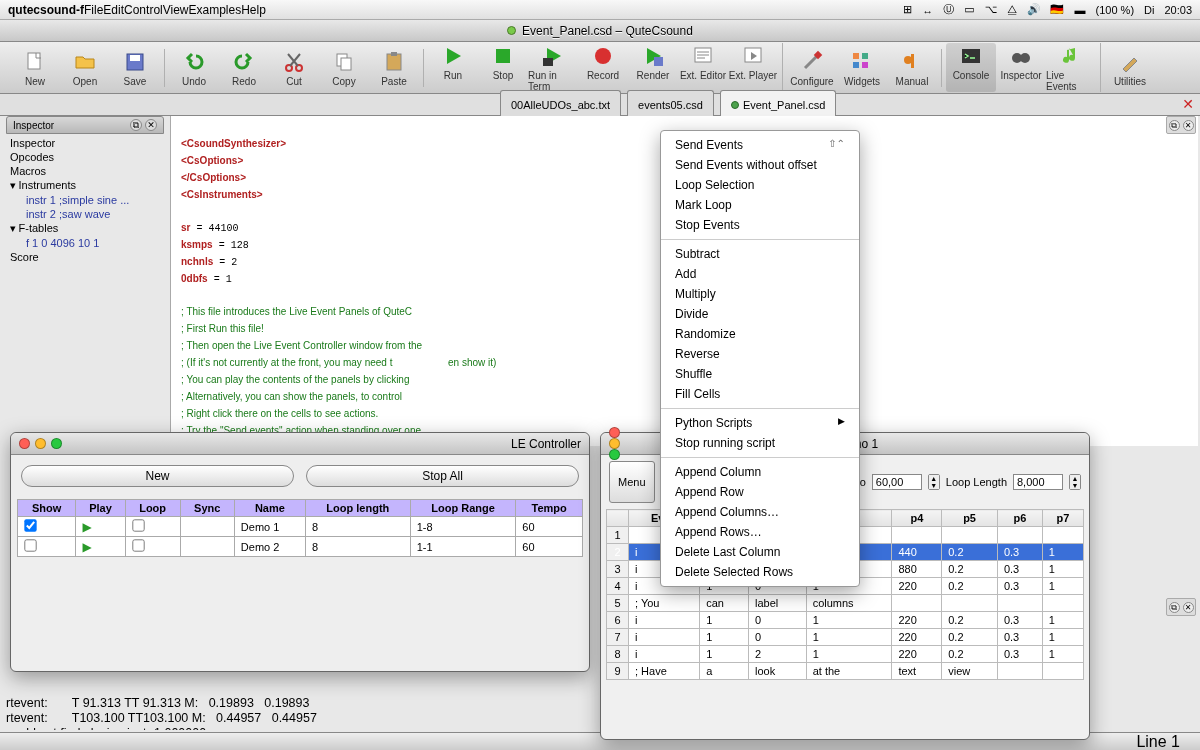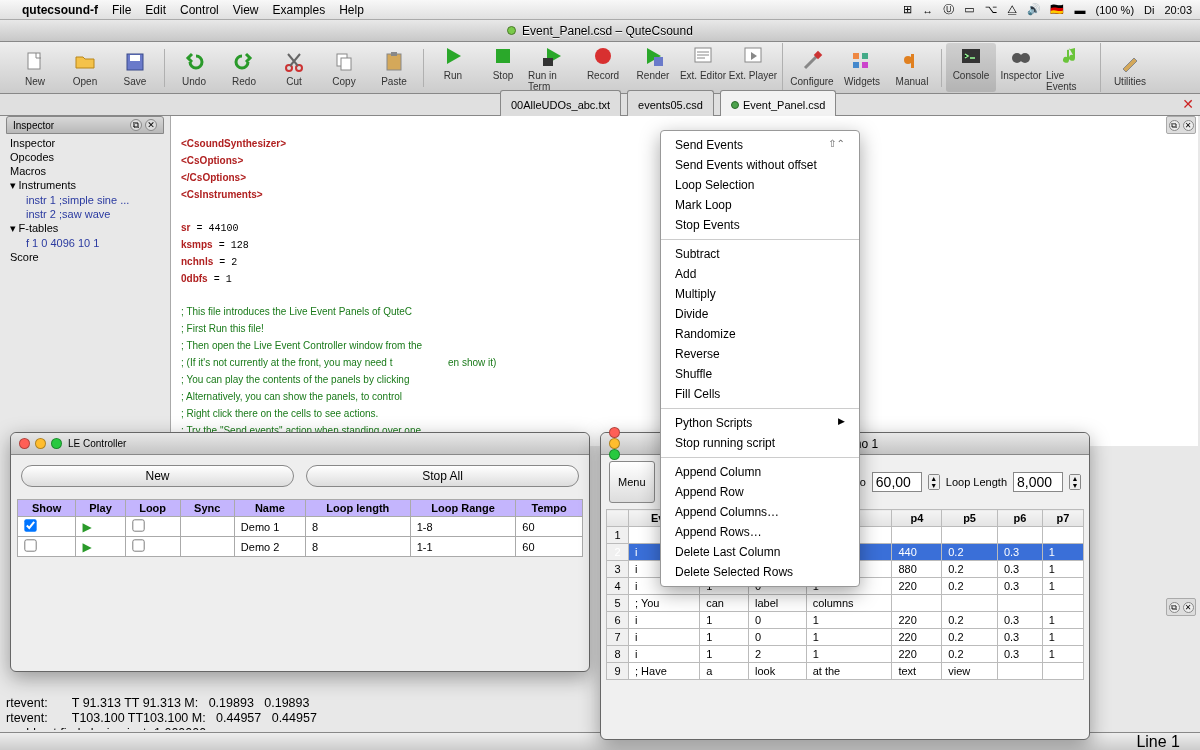--- a/index.html
+++ b/index.html
@@ -1,20 +1,20 @@
 <!DOCTYPE html>
 <html><head>
 <meta charset="utf-8">
 <style>
 * { box-sizing: border-box; margin: 0; padding: 0; font-family: "Lucida Grande", Arial, sans-serif; }
 body { background: #e8e8e8; width: 1200px; height: 750px; overflow: hidden; position: relative; font-size: 11px; }
 
 
 .menubar { height: 20px; background: linear-gradient(#f8f8f8,#e0e0e0); display: flex; align-items: center; padding: 0 8px; font-size: 12px; border-bottom: 1px solid #aaa; justify-content: space-between;}
-.menubar-left { display: flex; gap: 14px; align-items: flex-end;}
+.menubar-left { display: flex; align-items: flex-end;}
 .menubar-left .apple { font-size: 14px;}
 .menubar-left .appname { font-weight: bold; }
 .menubar-right { display: flex; gap: 10px; align-items: center; font-size: 11px;}
 .menubar-right span { display:inline-block;}
 
 
 .win-title { height: 22px; background: linear-gradient(#e8e8e8,#c8c8c8); border-bottom: 1px solid #888; display:flex; align-items:center; justify-content:center; font-size: 12px; text-shadow: 0 1px 0 #fff;}
 .win-title .dot { width:9px; height:9px; border-radius:50%; background:#7aca4a; border:1px solid #4a7a2a; margin-right:6px;}
 
 
@@ -55,36 +55,36 @@
 
 
 .statusbar { position:absolute; left:0; bottom:0; right:0; height:18px; background: linear-gradient(#eee,#ccc); border-top:1px solid #888; font-size:16px; display:flex; justify-content:flex-end; align-items:center; padding-right:20px;}
 
 
 .lectl { position:absolute; left:10px; top:432px; width:580px; height:240px; background:#eee; border:1px solid #666; border-radius:6px; box-shadow: 0 6px 20px rgba(0,0,0,0.35);}
 .lectl .titlebar { height:22px; background: linear-gradient(#e8e8e8,#c4c4c4); border-bottom:1px solid #888; border-radius:6px 6px 0 0; display:flex; align-items:center; padding:0 8px; gap:6px;}
 .lectl .tbdots { display:flex; gap:5px;}
 .tbd { width:11px;height:11px;border-radius:50%; border:1px solid rgba(0,0,0,0.3);}
 .tbd.r{background:#ff5f56;} .tbd.y{background:#ffbd2e;} .tbd.g{background:#27c93f;}
-.lectl .titlebar .tt { flex:1; text-align:left; font-size:10px;}
+.lectl .titlebar .tt { flex:1; text-align:right; font-size:12px;}
 .lectl .bigbtns { display:flex; gap:12px; padding:10px;}
 .lectl .bigbtn { flex:1; height:22px; border:1px solid #888; border-radius:11px; background: linear-gradient(#fff,#ddd); font-size:12px; text-align:center; line-height:20px; cursor:pointer;}
 .lectl table { width:calc(100% - 12px); margin: 2px 6px; border-collapse:collapse; font-size:11px;}
 .lectl th, .lectl td { border:1px solid #aaa; padding:2px 6px; background:#fff;}
 .lectl th { background:#c4b5fd;}
 .lectl td.chk input { transform:scale(0.95);}
 .play-tri { color:#2a9a2a; font-size:12px;}
 
 
 .demo { position:absolute; left:600px; top:432px; width:490px; height:308px; background:#f0f0f0; border:1px solid #666; border-radius:6px; box-shadow: 0 6px 20px rgba(0,0,0,0.35);}
 .demo .titlebar { height:22px; background: linear-gradient(#e8e8e8,#c4c4c4); border-bottom:1px solid #888; border-radius:6px 6px 0 0; display:flex; align-items:center; padding:0 8px; gap:6px;}
 .demo .titlebar .tt { flex:1; text-align:center; font-size:12px;}
 .demo .ctrlrow { display:flex; gap:6px; padding:6px 8px; align-items:center; font-size:11px;}
 .demo .ctrlrow .btn { border:1px solid #888; border-radius:3px; padding:14px 8px; background: linear-gradient(#fff,#ddd); cursor:pointer;}
-.demo .ctrlrow input { width:50px; border:1px solid #888; padding:1px 3px; font-size:14px;}
+.demo .ctrlrow input { width:50px; border:1px solid #888; padding:1px 3px; font-size:11px;}
 .spin { display:flex; flex-direction:column; border:1px solid #888; border-radius:2px;}
 .spin span{ font-size:7px; width:10px; text-align:center; background:#eee; line-height:7px; cursor:pointer;}
 .demo table { width: calc(100% - 10px); margin:0 5px; border-collapse:collapse; font-size:11px; background:#fff;}
 .demo th, .demo td { border:1px solid #bbb; padding:2px 6px;}
 .demo th { background: linear-gradient(#f4f4f4,#e4e4e4);}
 .demo tr.rownum td:first-child{ background:#f0f0f0; text-align:center; width:22px;}
 .demo tr.selrow td { background:#3a6fd8; color:#fff;}
 
 
 .ctxmenu { position:absolute; left:660px; top:130px; width:200px; background:#fff; border:1px solid #999; border-radius:4px; box-shadow: 0 6px 20px rgba(0,0,0,0.35); padding: 4px 0; font-size:12px; z-index:50;}

